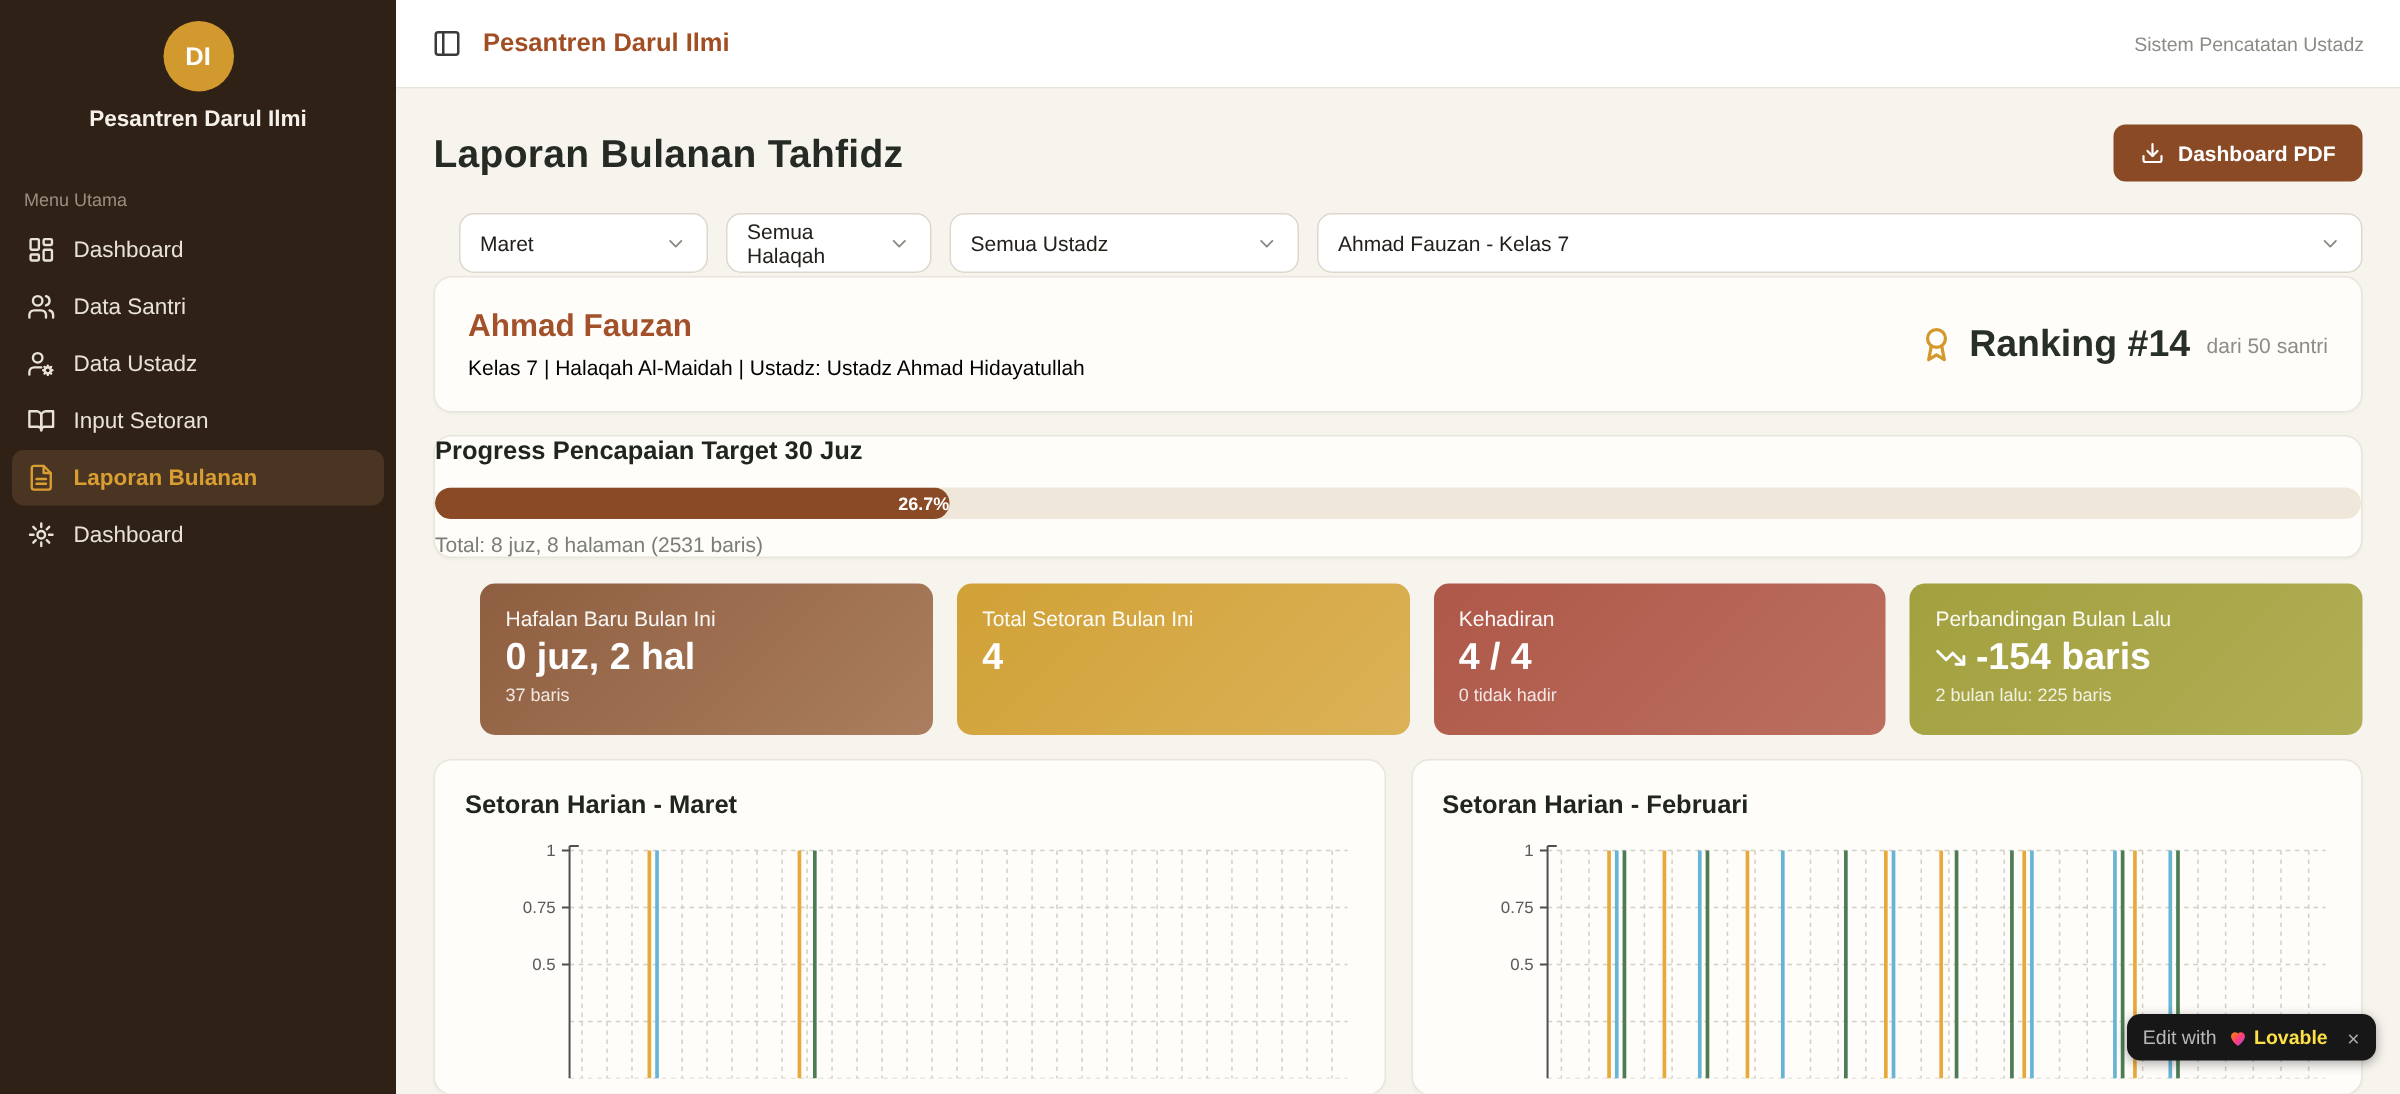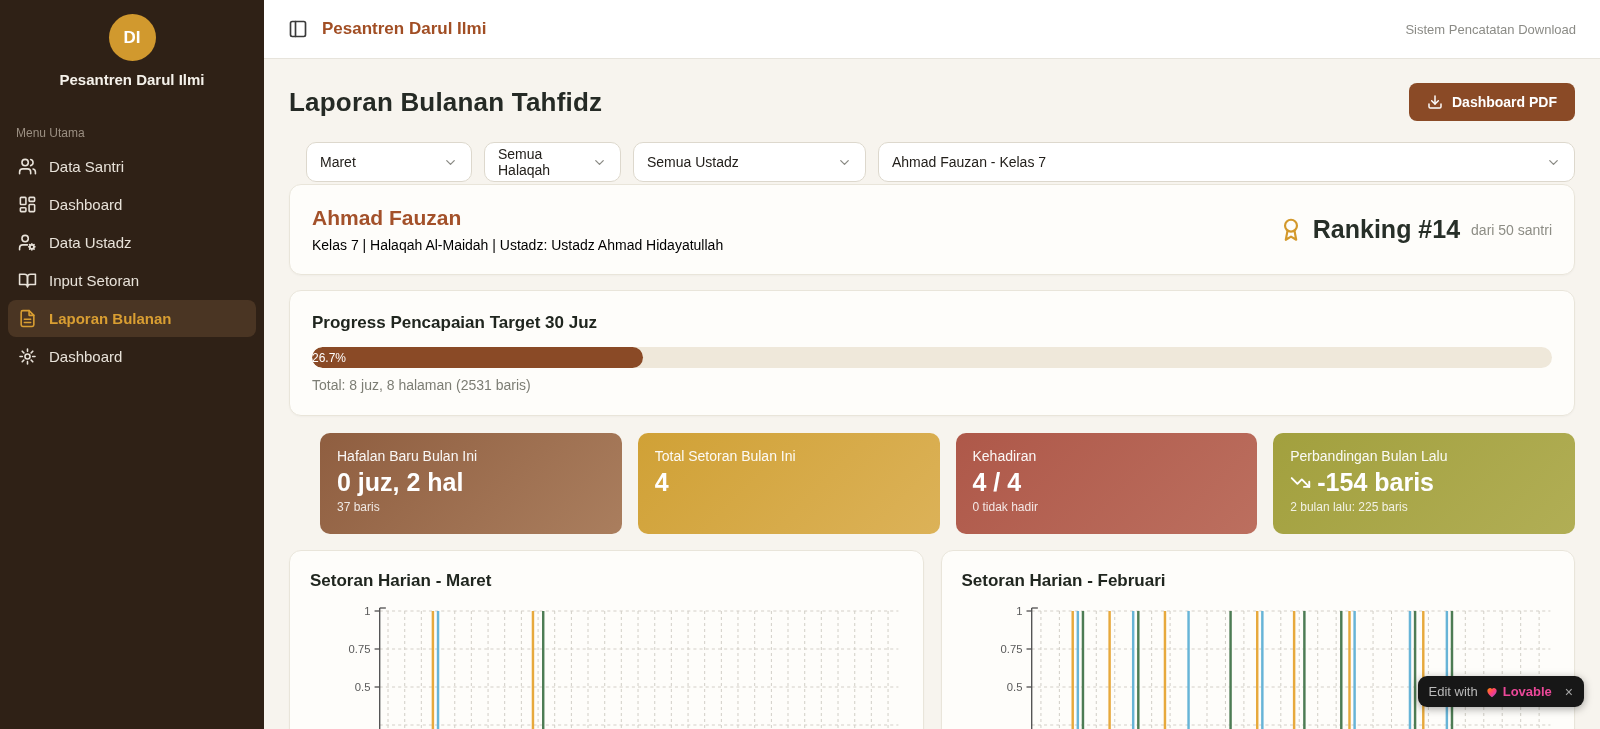--- a/index.html
+++ b/index.html
@@ -38,79 +38,79 @@
   .card { background:#fefdfa; border:1px solid #e9e5da; border-radius:12px; box-shadow:0 1px 2px rgba(0,0,0,.03); }
 
   .student-card { margin-top:2px; padding:21px 22px; display:flex; align-items:center; justify-content:space-between; }
   .student-name { font-size:21px; font-weight:bold; color:#a3512a; }
   .student-meta { margin-top:7px; font-size:14px; color:#000000; }
   .ranking { display:flex; align-items:center; gap:9px; }
   .ranking .award { width:26px; height:26px; color:#d3992c; }
   .ranking-label { font-size:25px; font-weight:bold; color:#272f28; }
   .ranking-sub { font-size:14px; color:#8d8d85; margin-left:2px; }
 
-  .progress-card { margin-top:15px; padding:22px; }
+  .progress-card { margin-top:15px; }
   .progress-title { font-size:17px; font-weight:bold; color:#20261f; }
   .progress-track { margin-top:14px; height:21px; background:#efe8da; border-radius:11px; overflow:hidden; position:relative; }
-  .progress-fill { height:100%; background:#8a4a26; border-radius:11px; display:flex; align-items:center; justify-content:flex-start; color:#fff; font-size:12px; font-weight:normal; }
+  .progress-fill { height:100%; background:#8a4a26; border-radius:11px; display:flex; align-items:center; justify-content:flex-end; color:#fff; font-size:12px; font-weight:bold; }
   .progress-total { margin-top:9px; font-size:14px; color:#7c7d74; }
 
   .stats { display:grid; grid-template-columns:repeat(4,1fr); gap:16px; margin-top:17px;padding-left:31px; }
   .stat-card { border-radius:10px; padding:15px 17px; color:#fff; height:101px; }
   .stat-title { font-size:14px; opacity:.95; }
   .stat-value { font-size:25px; font-weight:bold; margin-top:4px; display:flex; align-items:center; gap:6px; }
   .stat-value svg { width:21px; height:21px; }
   .stat-sub { font-size:12px; margin-top:3px; opacity:.85; min-height:12px; }
 
   .charts { display:grid; grid-template-columns:1fr 1fr; gap:17px; margin-top:16px; }
   .chart-card { padding:20px 20px 10px; }
   .chart-title { font-size:17px; font-weight:bold; color:#20261f; margin-bottom:12px; }
   .chart-svg { width:100%; height:160px; display:block; }
   .chart-svg .grid { stroke:#d3d0c8; stroke-width:1; stroke-dasharray:3 3; }
   .chart-svg .axis { stroke:#4f4f4f; stroke-width:1.3; }
   .chart-svg .ylab { font-size:11px; fill:#5a5a5a; text-anchor:end; font-family:"Liberation Sans",sans-serif; }
 
   
   .lovable { position:fixed; right:16px; bottom:22px; background:#171717; border-radius:9px; height:31px; display:flex; align-items:center; padding:0 11px; gap:7px; box-shadow:0 2px 8px rgba(0,0,0,.35); cursor:pointer; }
   .lovable .prefix { color:#b9b9b9; font-size:13px; }
-  .lovable .lv-brand { color:#ec4899; font-size:13px; font-weight:bold; display:flex; align-items:flex-end; gap:4px; }
+  .lovable .lv-brand { color:#fde047; font-size:13px; font-weight:bold; display:flex; align-items:flex-end; gap:4px; }
   .lovable .lv-close { color:#a8a8a8; font-size:14px; margin-left:6px; cursor:pointer; }
   .lv-heart { width:14px; height:14px; }
 </style>
 </head>
 <body>
 
 <aside class="sidebar">
   <div class="logo-wrap">
     <div class="logo-circle">DI</div>
     <div class="sidebar-title">Pesantren Darul Ilmi</div>
   </div>
   <div class="menu-section">Menu Utama</div>
   <nav class="menu">
     <div class="menu-item">
       <span class="mi-icon">
         <svg viewBox="0 0 24 24" fill="none" stroke="currentColor" stroke-width="2" stroke-linecap="round" stroke-linejoin="round">
+            <rect x="3" y="3" width="7" height="9" rx="1"></rect>
+            <rect x="14" y="3" width="7" height="5" rx="1"></rect>
+            <rect x="14" y="12" width="7" height="9" rx="1"></rect>
+            <rect x="3" y="16" width="7" height="5" rx="1"></rect>
+          </svg>
+      </span>
+      <span>Dashboard</span>
+    </div>
+    <div class="menu-item">
+      <span class="mi-icon">
+        <svg viewBox="0 0 24 24" fill="none" stroke="currentColor" stroke-width="2" stroke-linecap="round" stroke-linejoin="round">
             <path d="M16 21v-2a4 4 0 0 0-4-4H6a4 4 0 0 0-4 4v2"></path>
             <circle cx="9" cy="7" r="4"></circle>
             <path d="M22 21v-2a4 4 0 0 0-3-3.87"></path>
             <path d="M16 3.13a4 4 0 0 1 0 7.75"></path>
           </svg>
       </span>
       <span>Data Santri</span>
-    </div>
-    <div class="menu-item">
-      <span class="mi-icon">
-        <svg viewBox="0 0 24 24" fill="none" stroke="currentColor" stroke-width="2" stroke-linecap="round" stroke-linejoin="round">
-            <rect x="3" y="3" width="7" height="9" rx="1"></rect>
-            <rect x="14" y="3" width="7" height="5" rx="1"></rect>
-            <rect x="14" y="12" width="7" height="9" rx="1"></rect>
-            <rect x="3" y="16" width="7" height="5" rx="1"></rect>
-          </svg>
-      </span>
-      <span>Dashboard</span>
     </div>
     <div class="menu-item">
       <span class="mi-icon">
         <svg viewBox="0 0 24 24" fill="none" stroke="currentColor" stroke-width="2" stroke-linecap="round" stroke-linejoin="round">
             <circle cx="9" cy="7" r="4"></circle>
             <path d="M2 21v-2a4 4 0 0 1 4-4h6"></path>
             <circle cx="17.5" cy="17.5" r="2.6"></circle>
             <path d="M17.5 13.6v1.4M17.5 20v1.4M21.4 17.5H20M15 17.5h-1.4M20.3 14.7l-1 1M15.7 19.3l-1 1M20.3 20.3l-1-1M15.7 15.7l-1-1"></path>
           </svg>
       </span>
@@ -149,21 +149,21 @@
 </aside>
 
 <header class="topbar">
   <span class="panel-toggle">
     <svg viewBox="0 0 24 24" fill="none" stroke="currentColor" stroke-width="2" stroke-linecap="round" stroke-linejoin="round">
         <rect x="3" y="3" width="18" height="18" rx="2"></rect>
         <line x1="9" y1="3" x2="9" y2="21"></line>
       </svg>
   </span>
   <span class="brand">Pesantren Darul Ilmi</span>
-  <span class="topbar-right">Sistem Pencatatan Download</span>
+  <span class="topbar-right">Sistem Pencatatan Ustadz</span>
 </header>
 
 <main class="content">
 
   <div class="page-head">
     <h1 class="page-title">Laporan Bulanan Tahfidz</h1>
     <button class="btn-download">
       <span style="display:flex;">
         <svg viewBox="0 0 24 24" fill="none" stroke="currentColor" stroke-width="2.2" stroke-linecap="round" stroke-linejoin="round" width="16" height="16">
             <path d="M21 15v4a2 2 0 0 1-2 2H5a2 2 0 0 1-2-2v-4"></path>

